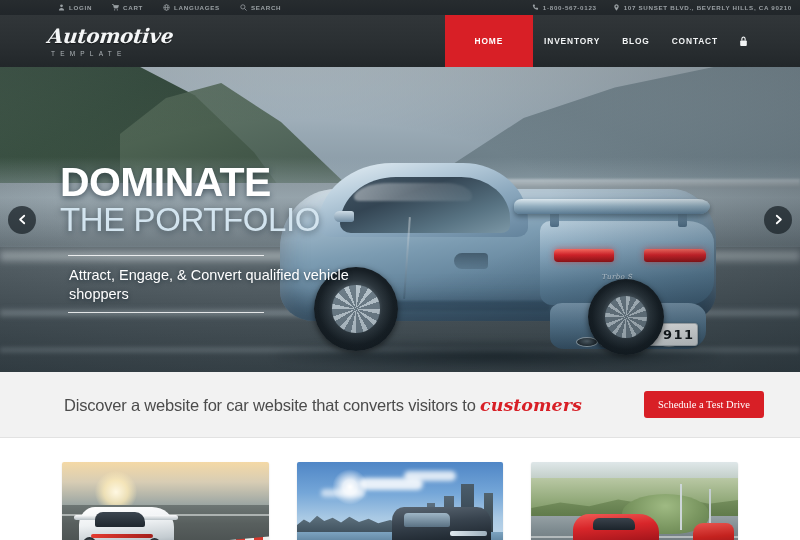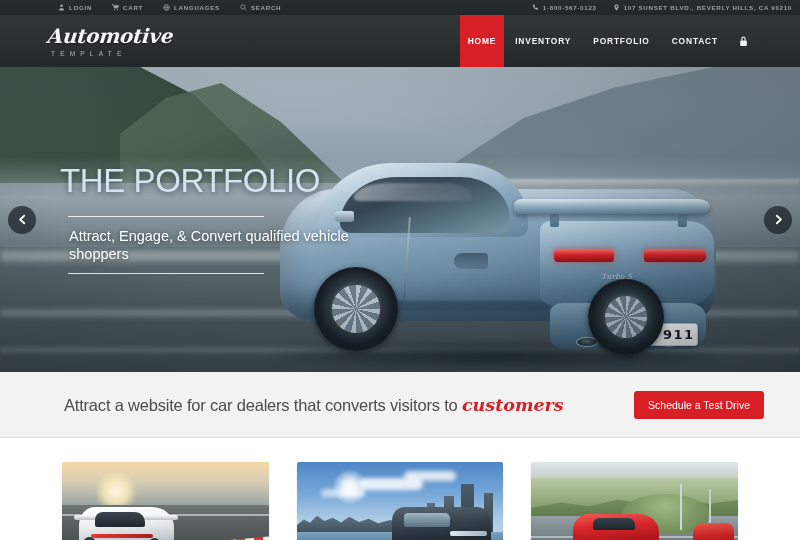--- a/index.html
+++ b/index.html
@@ -86,21 +86,21 @@
     font-weight:bold;
     letter-spacing:0.85px;
     text-transform:uppercase;
     cursor:pointer;
     white-space:nowrap;
     height:100%;
   }
   .nav-item.active {
     background:#d81f26;
     color:#ffffff;
-    padding:0 8px;
+    padding:0 30px;
   }
   .nav-lock {
     display:flex; align-items:center; padding:0 8px 0 10px; cursor:pointer;
   }
   .nav-lock svg { width:9px; height:11px; display:block; }
 
   
   .hero {
     position:relative;
     height:305px;
@@ -402,21 +402,21 @@
     margin-left:auto;
     background:#d81f26;
     color:#ffffff;
     font-size:10.5px;
     font-weight:normal;
     padding:8px 14px;
     border:none;
     border-radius:3px;
     cursor:pointer;
     white-space:nowrap;
-    font-family:Liberation Sans, sans-serif;
+    font-family:Liberation Serif, serif;
   }
 
   
   .cards {
     background:#ffffff;
     padding:24px 62px 0 62px;
     display:flex;
     gap:28px;
   }
   .card {
@@ -579,21 +579,21 @@
 
 <div class="header">
   <div class="logo-wrap">
     <div class="logo-main">Automotive</div>
     <div class="logo-sub">TEMPLATE</div>
   </div>
 
   <nav class="nav">
     <div class="nav-item active">HOME</div>
     <div class="nav-item">INVENTORY</div>
-    <div class="nav-item">PORTFOLIO</div>
+    <div class="nav-item">BLOG</div>
     <div class="nav-item">CONTACT</div>
     <div class="nav-lock">
       <svg viewBox="0 0 16 20" fill="#f2f4f5">
           <path d="M4 8V5.6C4 3.1 5.8 1 8 1s4 2.1 4 4.6V8h-2V5.6C10 4.1 9.1 3 8 3S6 4.1 6 5.6V8z"></path>
           <rect x="2" y="8" width="12" height="10" rx="1.6"></rect>
         </svg>
     </div>
   </nav>
 </div>
 
@@ -635,20 +635,21 @@
       <div class="car-plate-eu"></div>
       <div class="car-plate-txt">S OQ 911</div>
     </div>
     <div class="wheel wheel-front"></div>
     <div class="wheel wheel-rear"></div>
   </div>
 
   <div class="hero-vign"></div>
 
   <div class="hero-copy">
+    <div class="hero-h1">DOMINATE</div>
     <div class="hero-h2">THE PORTFOLIO</div>
     <div class="hero-rule"></div>
     <div class="hero-sub">
       <span>Attract, Engage, &amp; Convert</span>
       <span>qualified vehicle shoppers</span>
     </div>
     <div class="hero-rule bottom"></div>
   </div>
 
   <div class="hero-arrow prev">
@@ -662,21 +663,21 @@
     <span>
       <svg viewBox="0 0 16 16" fill="none" stroke="#ffffff" stroke-width="2.6" stroke-linecap="round" stroke-linejoin="round">
           <polyline points="5.5,2.5 11.5,8 5.5,13.5"></polyline>
         </svg>
     </span>
   </div>
 </div>
 
 <div class="promo">
   <div class="promo-text">
-    <span>Attract a website for car dealers that converts visitors to </span><span class="hl">customers</span>
+    <span>Discover a website for car website that converts visitors to </span><span class="hl">customers</span>
   </div>
   <button class="promo-btn">Schedule a Test Drive</button>
 </div>
 
 <div class="cards">
 
   <div class="card">
     <div class="card-img">
       <div class="c1-sky"></div>
         <div class="c1-sun"></div>

